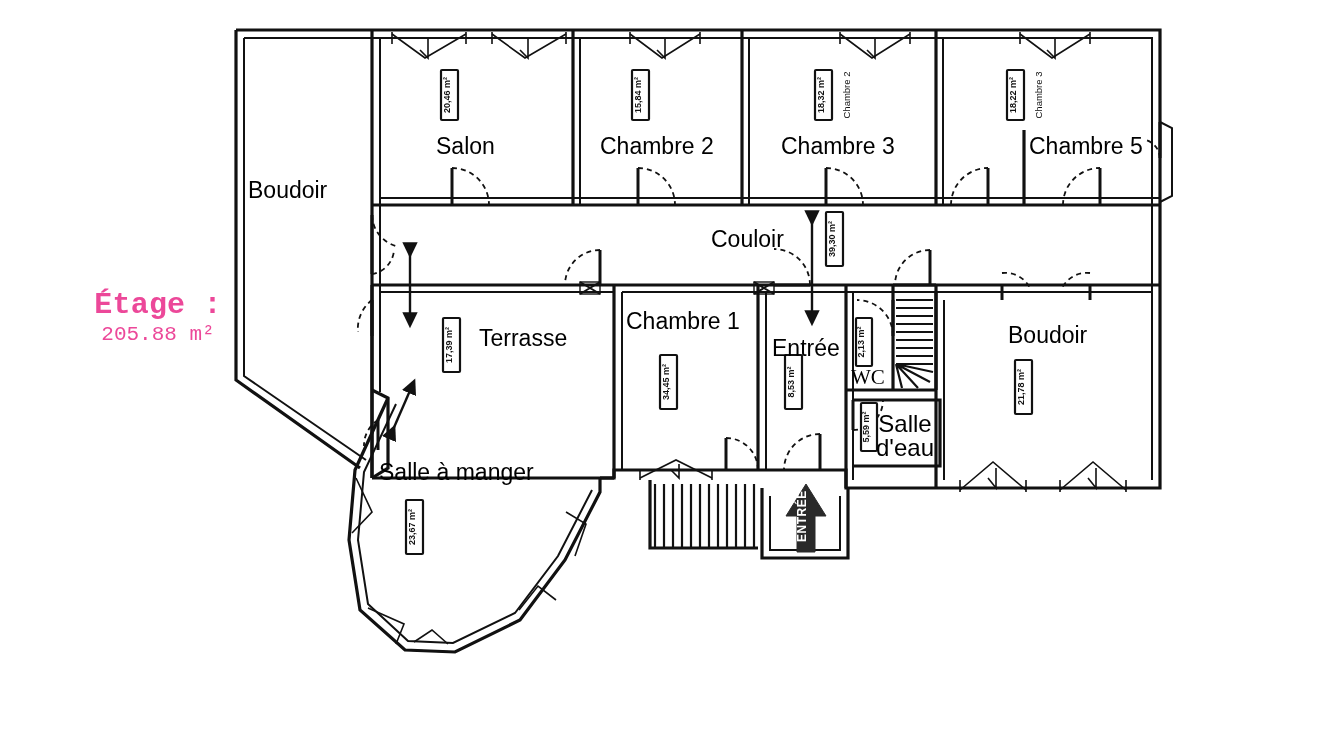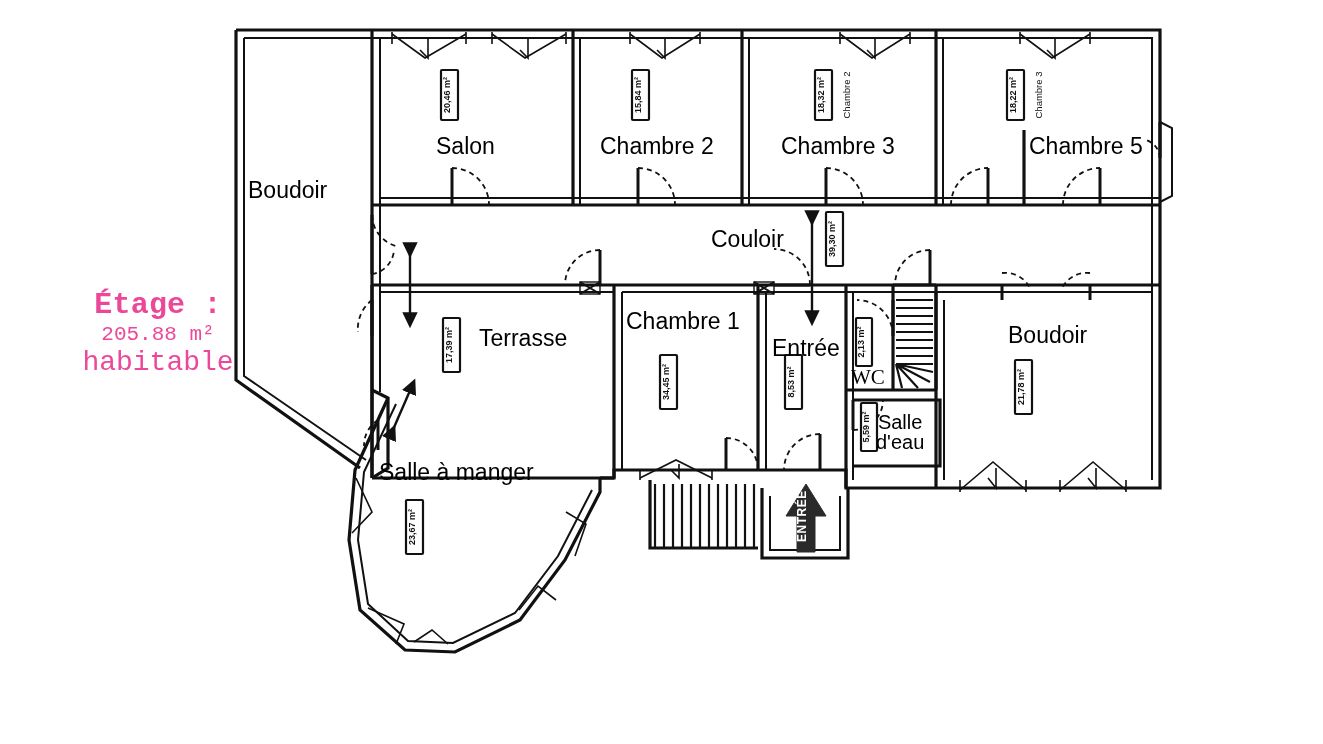--- a/index.html
+++ b/index.html
@@ -376,21 +376,20 @@
 <div class="room-label" style="left:248px;top:178px;">Boudoir</div>
 <div class="room-label" style="left:436px;top:134px;">Salon</div>
 <div class="room-label" style="left:600px;top:134px;">Chambre 2</div>
 <div class="room-label" style="left:781px;top:134px;">Chambre 3</div>
 <div class="room-label" style="left:1029px;top:134px;">Chambre 5</div>
 <div class="room-label" style="left:671px;top:227px;margin-left:40px;">Couloir</div>
 <div class="room-label" style="left:479px;top:326px;">Terrasse</div>
 <div class="room-label" style="left:626px;top:309px;text-align:right;">Chambre 1</div>
 <div class="room-label" style="left:772px;top:336px;">Entrée</div>
 <div class="room-label" style="left:851px;top:366px;font-size:21px;font-family:Liberation Serif, serif;">WC</div>
-<div class="room-label two" style="left:876px;top:412px;font-size:20px;">Salle<br>d'eau</div>
+<div class="room-label two" style="left:876px;top:412px;font-size:24px;">Salle<br>d'eau</div>
 <div class="room-label" style="left:1008px;top:323px;">Boudoir</div>
 <div class="room-label" style="left:379px;top:460px;">Salle à manger</div>
 
 <div class="caption" style="color: #ec4899; font-family: Liberation Mono, monospace;">
   <div class="line1">Étage :</div>
   <div class="line2">205.88 m²</div>
-  <div class="line3">habitable</div>
 </div>
 
 </body></html>

